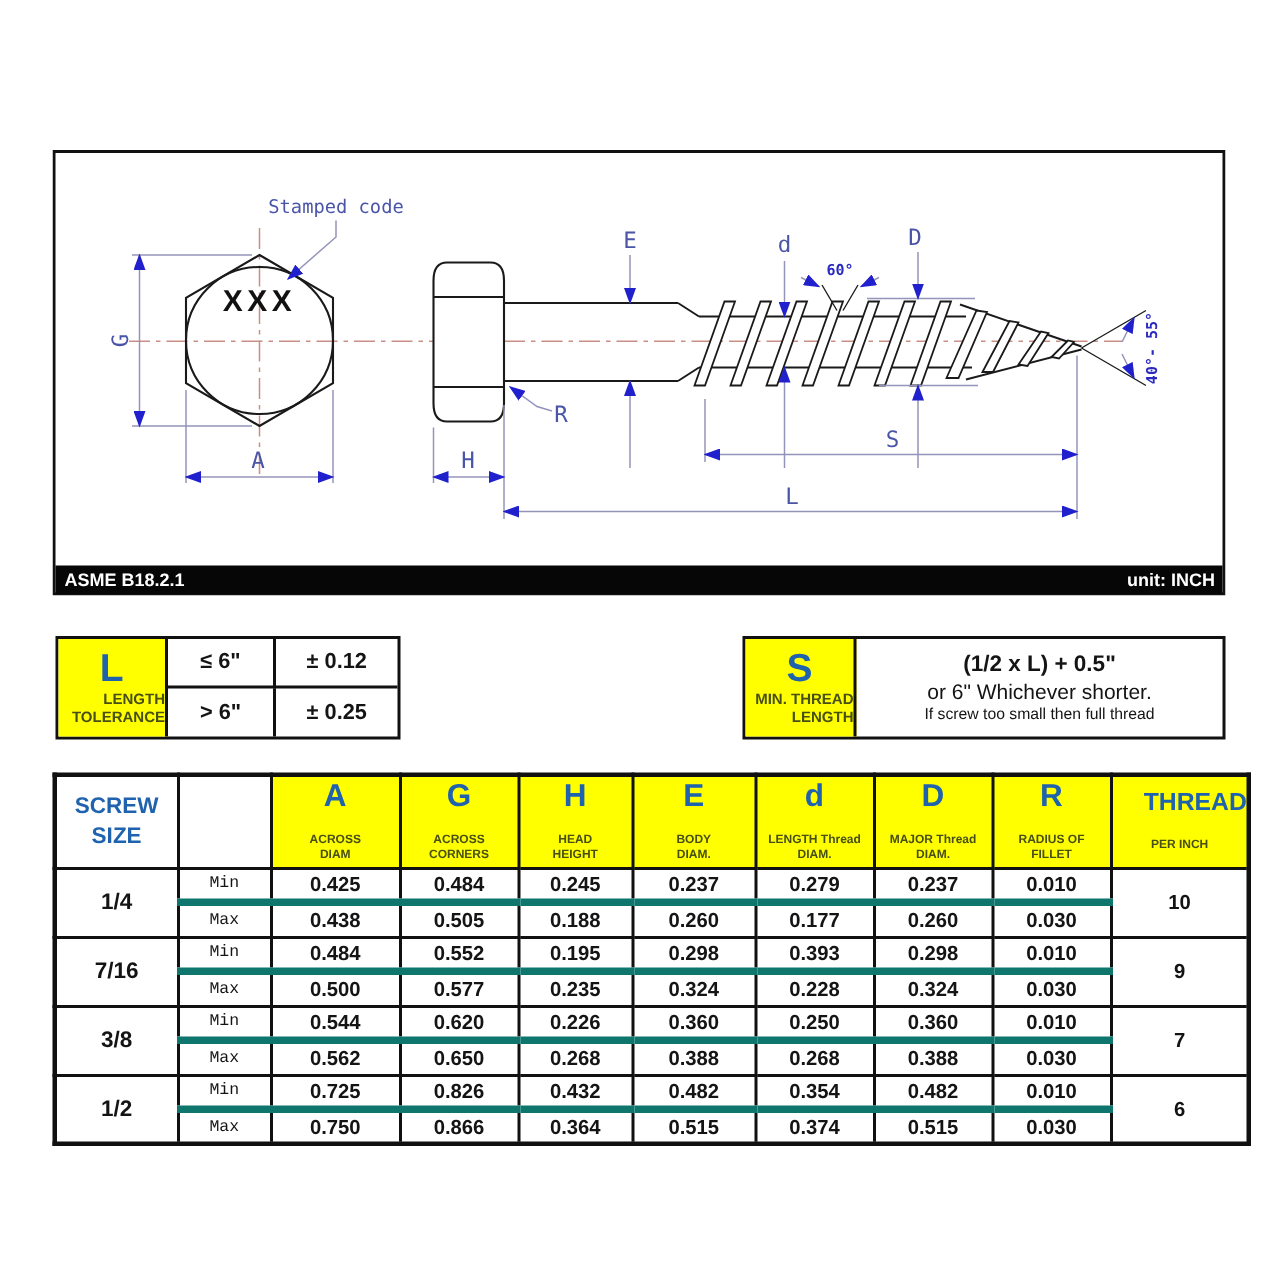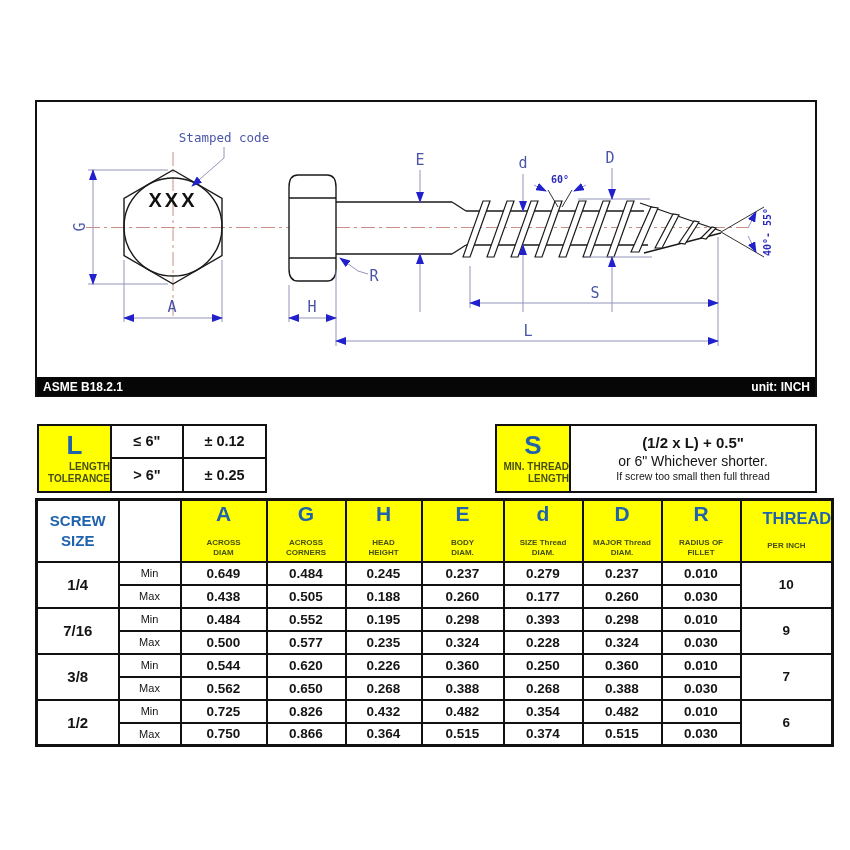--- a/index.html
+++ b/index.html
@@ -27,33 +27,33 @@
   .lgrid .r1{border-bottom:2px solid #111;}
   .lgrid .c1{border-right:2px solid #111;}
   #sbox{left:495px;top:424px;width:322px;height:69px;}
   #sbox .tol-key{width:74px;}
   .s-body{flex:1;display:flex;flex-direction:column;align-items:center;justify-content:center;line-height:1.25;}
   .s-l1{font-size:15px;font-weight:bold;}
   .s-l2{font-size:14px;}
   .s-l3{font-size:10.5px;}
 
   
-  #spec{left:35px;top:498px;border-collapse:collapse;table-layout:fixed;background:#fff;}
+  #spec{left:35px;top:515px;border-collapse:collapse;table-layout:fixed;background:#fff;}
   #spec td,#spec th{border:2px solid #111;padding:0;text-align:center;vertical-align:middle;box-sizing:border-box;}
   #spec{border:3px solid #111;}
   #spec .hdr{height:62px;background:#ffff00;}
   #spec .hdr.white{background:#ffffff;}
   .bigletter{color:#1f62ad;font-weight:bold;font-size:21px;line-height:1;}
   .sublbl{color:#474f15;font-weight:bold;font-size:8px;line-height:1.3;margin-top:14px;}
   .corner{color:#1f62ad;font-weight:bold;font-size:15px;line-height:1.35;}
   .threadtitle{color:#1f62ad;font-weight:bold;font-size:16.5px;line-height:1;padding-left:21px;}
   #spec td{height:23px;font-size:13.5px;font-weight:600;}
-  #spec td.mm{font-size:11px;font-weight:400;}
+  #spec td.mm{font-size:11px;font-weight:400;font-family:Liberation Mono, monospace;}
   #spec td.size{font-size:15px;font-weight:bold;}
-  #spec tr.maxrow td{border-top:1px solid #0f766e;}
+  #spec tr.maxrow td{border-top:5px solid #0f766e;}
   #spec tr.minrow td{border-top:2.5px solid #111;}
 </style>
 </head>
 <body>
 
 <svg id="drawing" class="abs" width="782" height="297" viewBox="35 100 782 297">
   <defs>
     <marker id="arr" markerWidth="11" markerHeight="8" refX="10" refY="4" orient="auto-start-reverse" markerUnits="userSpaceOnUse">
       <path d="M0,0 L11,4 L0,8 Z" fill="#2020cc"></path>
     </marker>
@@ -251,21 +251,21 @@
       <div class="sublbl"><span>HEAD</span><br>
       <span>HEIGHT</span></div>
     </th>
     <th class="hdr">
       <div class="bigletter">E</div>
       <div class="sublbl"><span>BODY</span><br>
       <span>DIAM.</span></div>
     </th>
     <th class="hdr">
       <div class="bigletter">d</div>
-      <div class="sublbl"><span>SIZE Thread</span><br>
+      <div class="sublbl"><span>LENGTH Thread</span><br>
       <span>DIAM.</span></div>
     </th>
     <th class="hdr">
       <div class="bigletter">D</div>
       <div class="sublbl"><span>MAJOR Thread</span><br>
       <span>DIAM.</span></div>
     </th>
     <th class="hdr">
       <div class="bigletter">R</div>
       <div class="sublbl"><span>RADIUS OF</span><br>
@@ -273,21 +273,21 @@
     </th>
     <th class="hdr">
       <div class="threadtitle">THREAD</div>
       <div class="sublbl">PER INCH</div>
     </th>
   </tr>
 
   <tr class="minrow">
     <td class="size" rowspan="2">1/4</td>
     <td class="mm">Min</td>
-    <td>0.649</td>
+    <td>0.425</td>
     <td>0.484</td>
     <td>0.245</td>
     <td>0.237</td>
     <td>0.279</td>
     <td>0.237</td>
     <td>0.010</td>
     <td rowspan="2">10</td>
   </tr>
   <tr class="maxrow">
     <td class="mm">Max</td>

